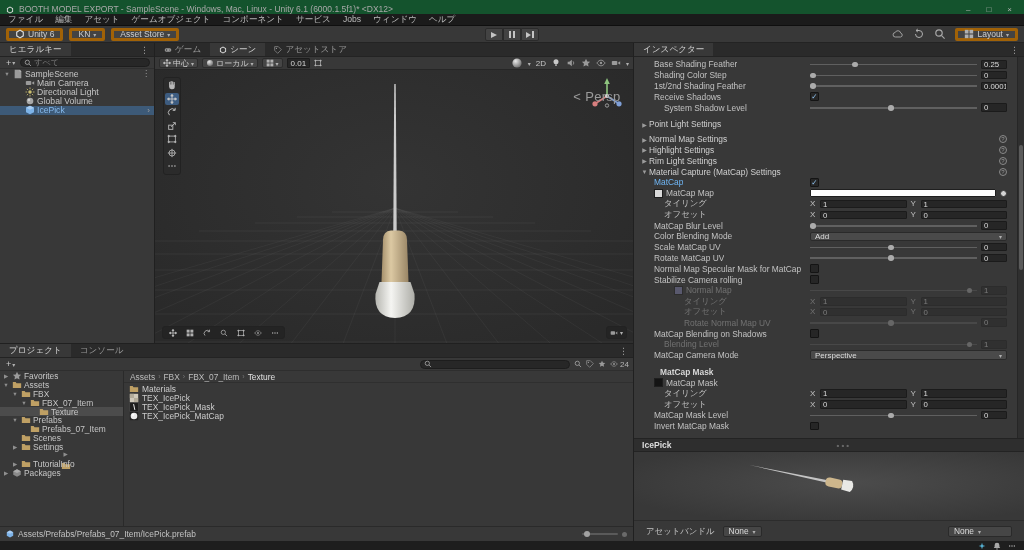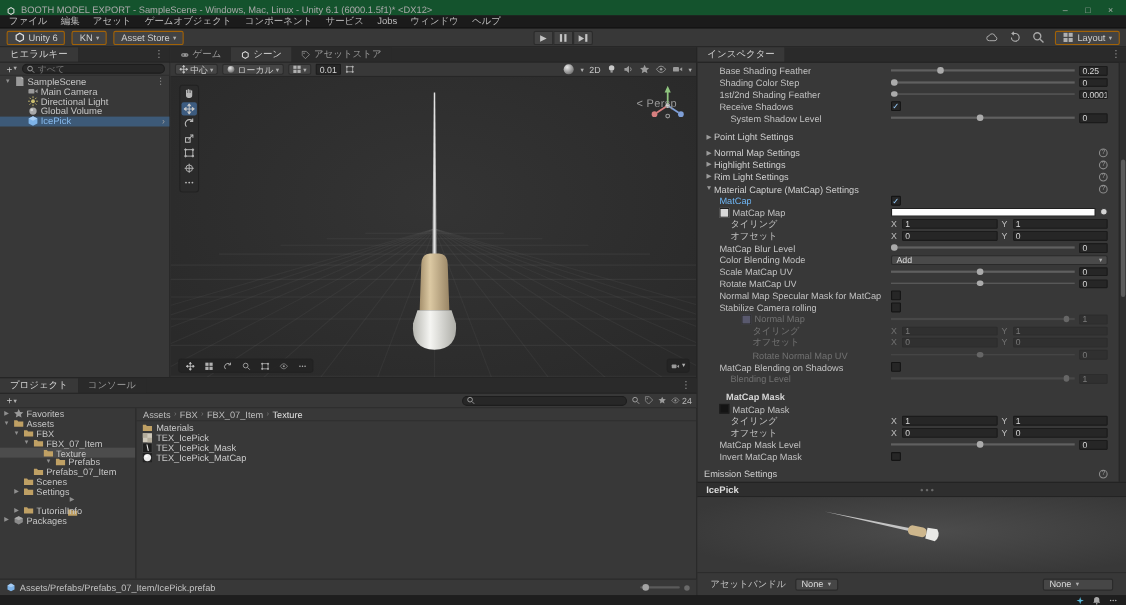--- a/index.html
+++ b/index.html
@@ -8,21 +8,21 @@
 
 
 #titlebar{position:absolute;left:0;top:0;right:0;height:14px;background:#14532d;display:flex;align-items:flex-end;gap:5px;padding:0 6px}
 #titlebar .title{color:#a9a9a9;font-size:8.5px;white-space:nowrap}
 .win-controls{margin-left:auto;display:flex;gap:16px;color:#b5b5b5;font-size:8px;padding-right:6px}
 .win-controls span{cursor:default}
 #menubar{position:absolute;top:14px;left:0;right:0;height:12px;background:#1b1b1b;border-bottom:1px solid #0f0f0f;display:flex;align-items:center;padding:0 2px}
 .menus{display:flex}
 .menu-item{padding:0 6px;font-size:8.6px;color:#bcbcbc;white-space:nowrap}
 #toolbar{position:absolute;top:26px;left:0;right:0;height:17px;background:#383838;border-bottom:1px solid #232323;display:flex;align-items:center;padding:0 6px;gap:6px}
-.tbtn{display:flex;align-items:center;gap:3px;height:13px;padding:0 6px;background:#434343;border:1px solid #a16207;border-radius:2px;color:#cfcfcf;font-size:8.5px;white-space:nowrap}
+.tbtn{display:flex;align-items:center;gap:3px;height:13px;padding:0 6px;background:#434343;border:3px solid #a16207;border-radius:2px;color:#cfcfcf;font-size:8.5px;white-space:nowrap}
 .caret{font-size:6px;color:#b0b0b0}
 #playgroup{position:absolute;left:50%;top:2px;transform:translateX(-50%);display:flex}
 .pbtn{width:18px;height:13px;background:#434343;border:1px solid #2b2b2b;display:flex;align-items:center;justify-content:center}
 .pbtn:first-child{border-radius:2px 0 0 2px}
 .pbtn:last-child{border-radius:0 2px 2px 0}
 .ptri{width:0;height:0;border-left:6px solid #c4c4c4;border-top:3.5px solid transparent;border-bottom:3.5px solid transparent}
 .pausebars{display:flex;gap:1.5px}
 .pausebars i{width:2px;height:7px;background:#c4c4c4}
 .stepbar{width:1.5px;height:7px;background:#c4c4c4;margin-left:1px}
 #toolbar .right{margin-left:auto;display:flex;align-items:center;gap:9px}
@@ -57,34 +57,34 @@
 .scene-toolbar{height:13px;background:#383838;border-bottom:1px solid #262626;display:flex;align-items:center;gap:4px;padding:0 4px;font-size:8px}
 .stbtn{display:flex;align-items:center;gap:2px;background:#454545;border:1px solid #2c2c2c;border-radius:2px;height:10.5px;padding:0 3px;color:#cccccc;white-space:nowrap}
 .stfield{background:#262626;border:1px solid #1c1c1c;border-radius:1px;height:10px;padding:0 3px;color:#d6d6d6;display:flex;align-items:center}
 .scene-toolbar .rgt{margin-left:auto;display:flex;align-items:center;gap:5px}
 .viewport{position:relative;height:273px;background:radial-gradient(ellipse at 50% 42%,#343434,#2a2a2a 88%);overflow:hidden}
 #scene-svg{position:absolute;left:0;top:0}
 .tools-col{position:absolute;left:8px;top:7px;width:18px;background:rgba(43,43,43,.95);border:1px solid #222;border-radius:3px;display:flex;flex-direction:column;padding:1px;gap:1px}
 .tool{height:12.5px;display:flex;align-items:center;justify-content:center;border-radius:2px}
 .tool.active{background:#3d5c80}
 .gizmo-wrap{position:absolute;right:10px;top:5px;width:52px;text-align:center}
-.persp{color:#9a9a9a;font-size:10px;margin-top:14px;letter-spacing:.3px}
+.persp{color:#9a9a9a;font-size:13px;margin-top:14px;letter-spacing:.3px}
 .bottom-bar{position:absolute;left:7px;bottom:4px;height:13px;background:rgba(36,36,36,.92);border:1px solid #222;border-radius:3px;display:flex;align-items:center;padding:0 2px;gap:2px}
 .bbtn{width:15px;height:11px;display:flex;align-items:center;justify-content:center}
 .cam-btn{position:absolute;right:6px;bottom:4px;height:13px;background:rgba(36,36,36,.92);border:1px solid #222;border-radius:3px;display:flex;align-items:center;gap:2px;padding:0 3px}
 
 
 #inspector{left:633px;top:43px;width:391px;height:498px;border-left:1px solid #202020}
 #insp-rows{position:absolute;top:14px;left:0;right:7px;height:381px;overflow:hidden;padding-top:2px}
 .irow{height:10.8px;display:flex;align-items:center;padding:0 10px 0 6px;font-size:8.4px}
 .irow.dim{opacity:.4}
 .plabel{flex:1;display:flex;align-items:center;min-width:0;color:#c2c2c2;white-space:nowrap;overflow:hidden}
 .ltext{white-space:nowrap;overflow:hidden}
 .blue .ltext{color:#6fb6f5}
-.ctrls{flex:0 0 197px;display:flex;align-items:flex-start;gap:4px}
+.ctrls{flex:0 0 197px;display:flex;align-items:flex-end;gap:4px}
 .slider{flex:1;height:8px;position:relative}
 .slider .trk{position:absolute;left:0;right:0;top:3.2px;height:1.6px;background:#606060}
 .slider .hnd{position:absolute;top:1.2px;width:5.5px;height:5.5px;border-radius:50%;background:#ababab}
 .num{flex:0 0 26px;height:8.6px;background:#262626;border:1px solid #1b1b1b;border-radius:1px;color:#dadada;font-size:7.8px;line-height:8px;padding:0 2px;overflow:hidden}
 .cb{width:8.6px;height:8.6px;background:#262626;border:1px solid #141414;border-radius:1px;color:#8fc3f0;font-size:7.5px;line-height:7.5px;text-align:center}
 .dd{flex:1;height:9.6px;background:#4a4a4a;border:1px solid #2a2a2a;border-radius:2px;display:flex;align-items:center;padding:0 4px;color:#dedede;font-size:8px}
 .dd .caret{margin-left:auto}
 .v2l{flex:0 0 6px;color:#c2c2c2;font-size:8px}
 .v2f{flex:1;height:8.6px;background:#262626;border:1px solid #1b1b1b;border-radius:1px;color:#dadada;font-size:7.8px;line-height:8px;padding:0 2px}
 .colorbar{flex:1;height:8px;border:1px solid #1f1f1f;border-radius:1px}
@@ -917,20 +917,31 @@
             <span class="ltext">Blending Level</span>
           </div>
           <div class="ctrls">
             <div class="slider">
               <div class="trk"></div>
               <div class="hnd" style="left: 94%;"></div>
             </div>
             <span class="num">1</span>
           </div>
         </div>
+        <div class="irow">
+          <div class="plabel" style="padding-left: 14px;">
+            <span class="ltext">MatCap Camera Mode</span>
+          </div>
+          <div class="ctrls">
+            <div class="dd">
+              <span>Perspective</span>
+              <span class="caret">▾</span>
+            </div>
+          </div>
+        </div>
         <div class="ispacer" style="height: 6px;"></div>
         <div class="irow">
           <span class="slabel">MatCap Mask</span>
         </div>
         <div class="irow">
           <div class="plabel" style="padding-left: 14px;">
             <span class="thumb mask"></span>
             <span class="ltext">MatCap Mask</span>
           </div>
           <div class="ctrls"></div>
@@ -1102,21 +1113,21 @@
           </div>
           <div class="tree-row sel-gray" style="padding-left: 29px;">
             <span class="arrow"></span>
             <span class="ico ">
               <svg viewBox="0 0 12 12">
                 <path d="M1 2.5h3.4l1 1.3H11v5.7H1z" fill="#bfa064"></path>
               </svg>
             </span>
             <span class="tlabel">Texture</span>
           </div>
-          <div class="tree-row" style="padding-left: 11px; justify-content: center;">
+          <div class="tree-row" style="padding-left: 11px;">
             <span class="arrow">▼</span>
             <span class="ico ">
               <svg viewBox="0 0 12 12">
                 <path d="M1 2.5h3.4l1 1.3H11v5.7H1z" fill="#bfa064"></path>
               </svg>
             </span>
             <span class="tlabel">Prefabs</span>
           </div>
           <div class="tree-row" style="padding-left: 20px;">
             <span class="arrow"></span>

